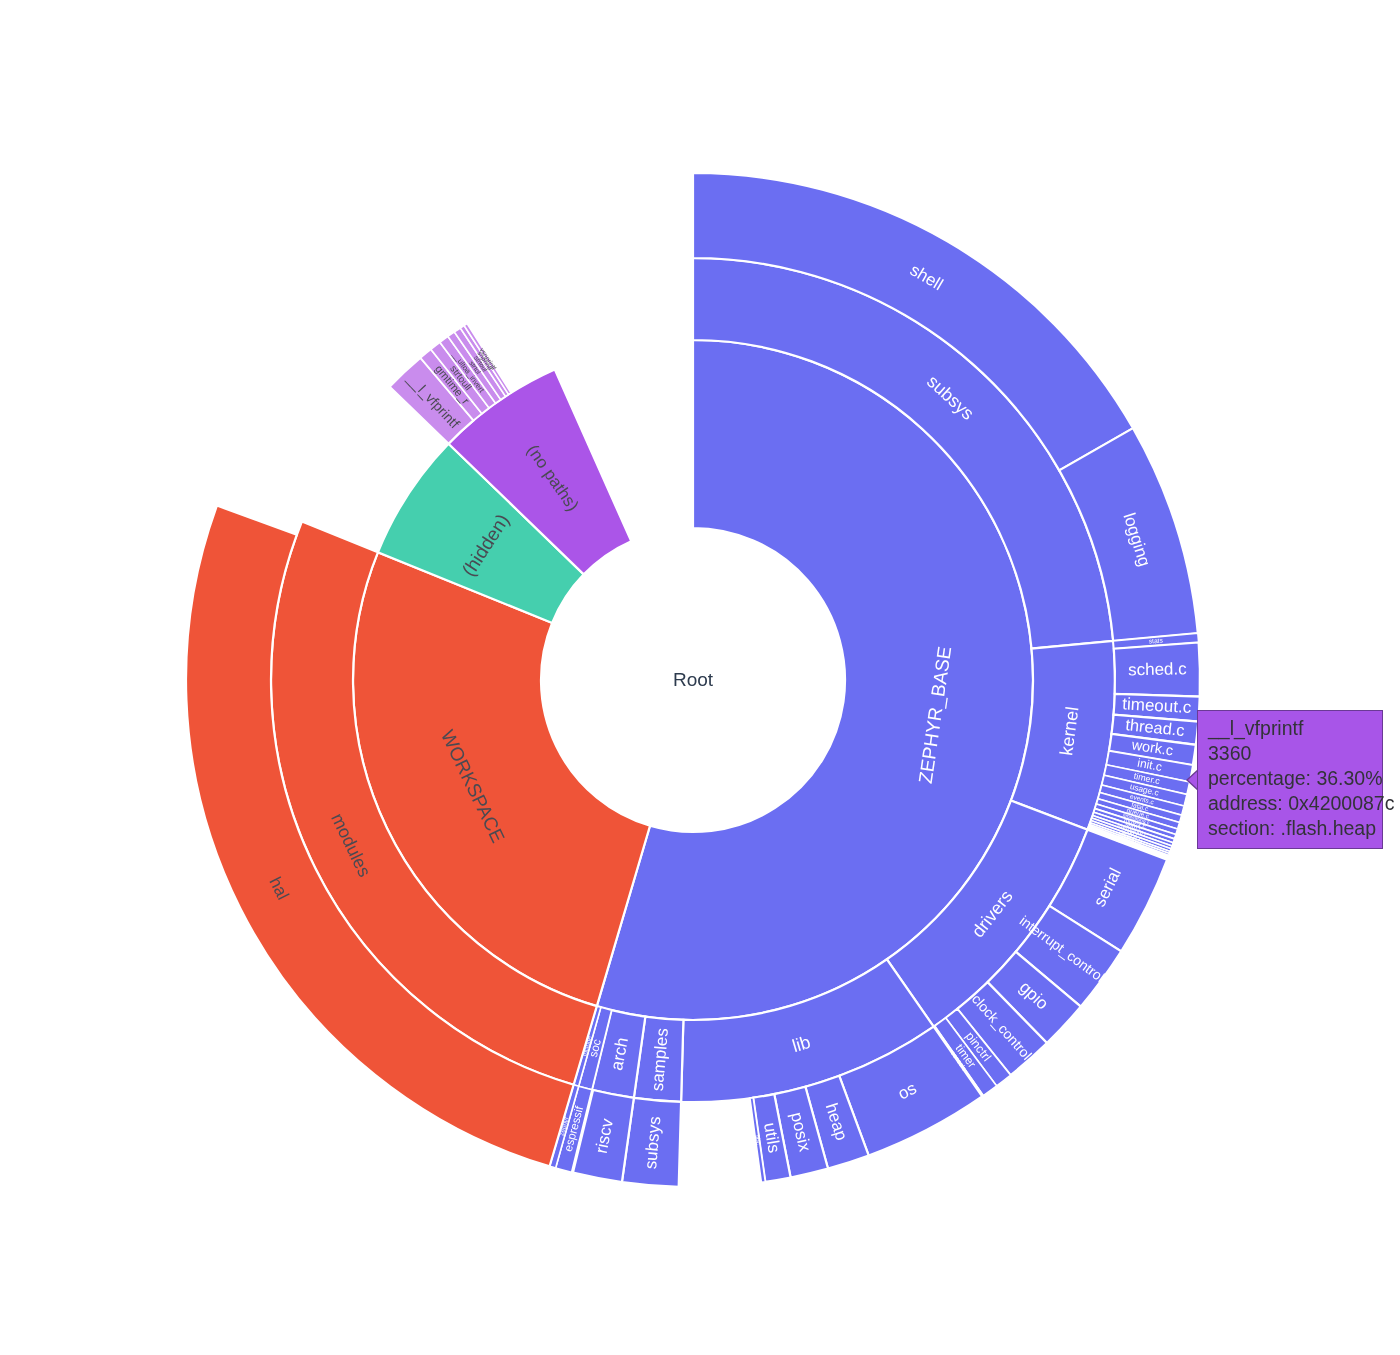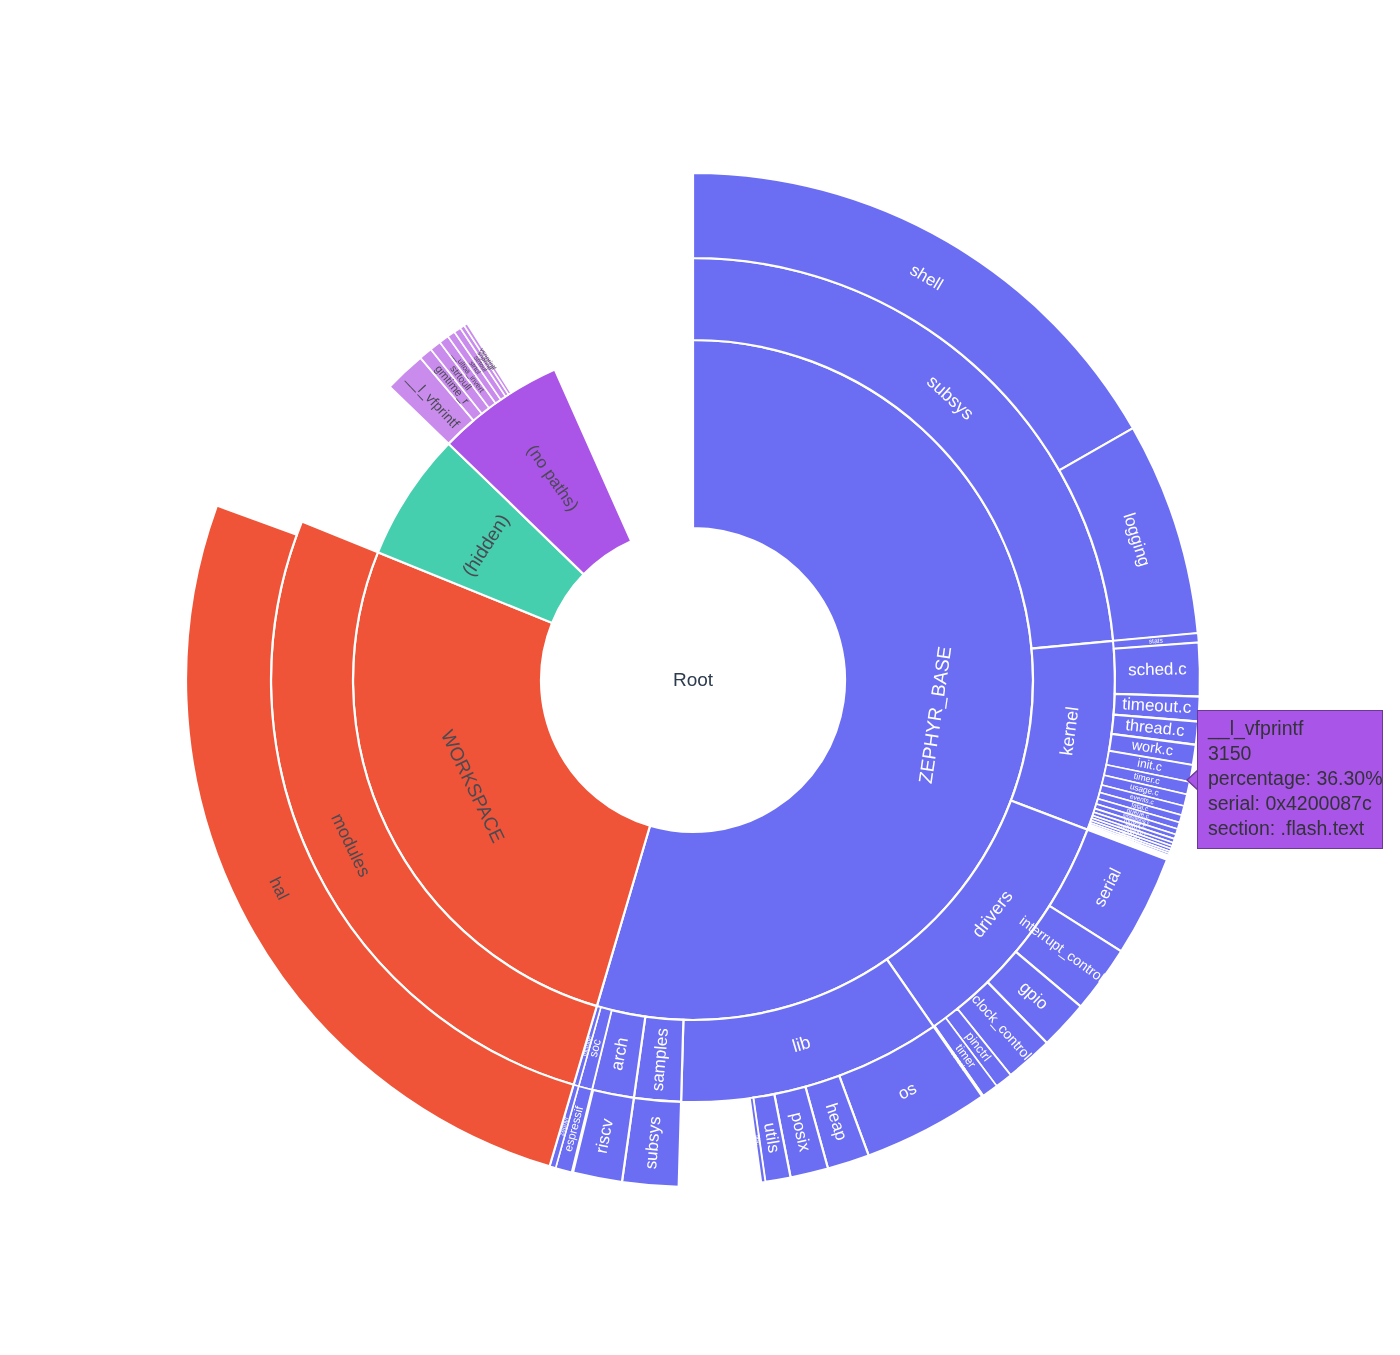--- a/index.html
+++ b/index.html
@@ -156,18 +156,18 @@
       </g>
     <text id="root-label" class="lbl lbl-root" x="693" y="681" font-size="19">Root</text>
   </svg>
 
   <svg id="tt-arrow" viewBox="0 0 14 24">
     <path d="M13 1 L1 12 L13 23 Z" fill="#a855e8" stroke="#6b3a95" stroke-width="1.4"></path>
   </svg>
 
   <div id="tooltip">
     <div class="tt-line">__l_vfprintf</div>
-    <div class="tt-line">3150</div>
+    <div class="tt-line">3360</div>
     <div class="tt-line">percentage: 36.30%</div>
-    <div class="tt-line">serial: 0x4200087c</div>
-    <div class="tt-line">section: .flash.text</div>
+    <div class="tt-line">address: 0x4200087c</div>
+    <div class="tt-line">section: .flash.heap</div>
   </div>
 </div>
 
 </body></html>

